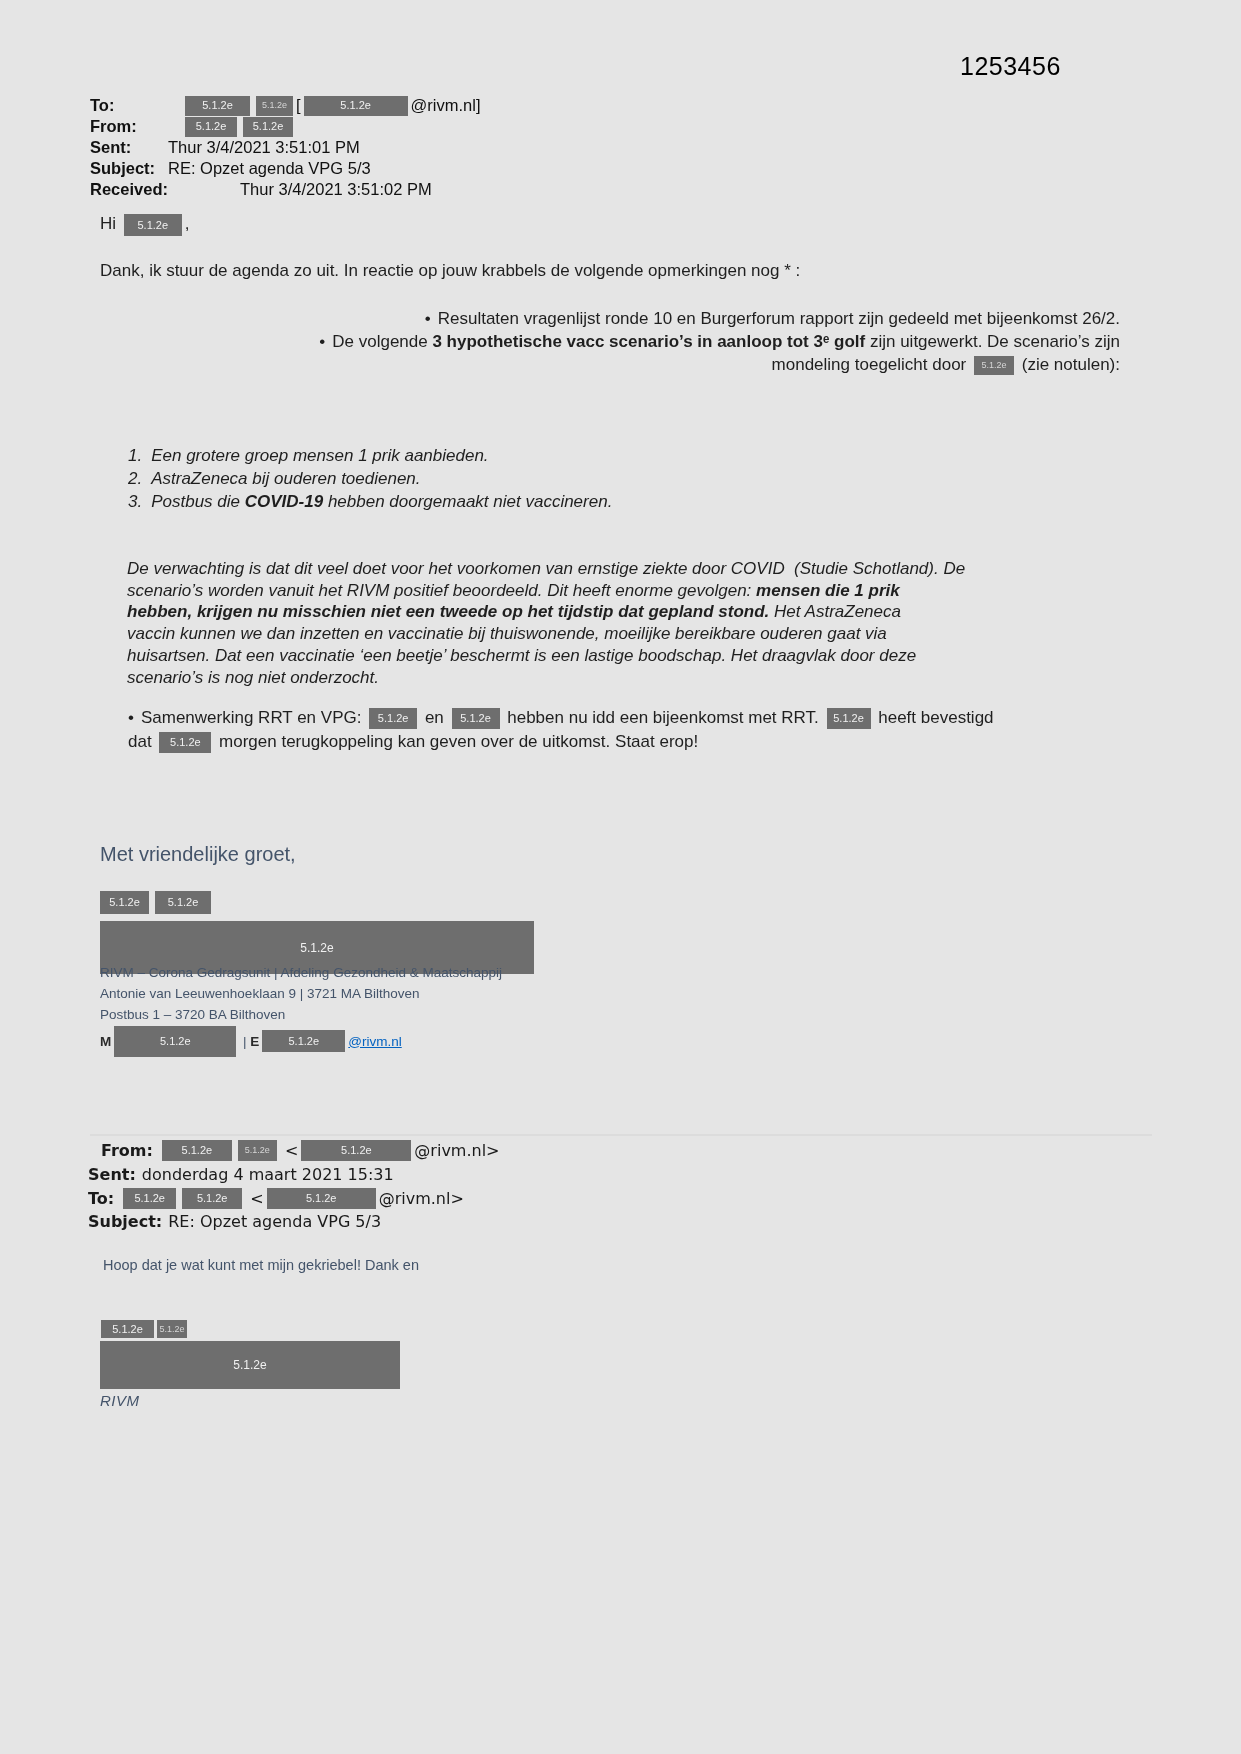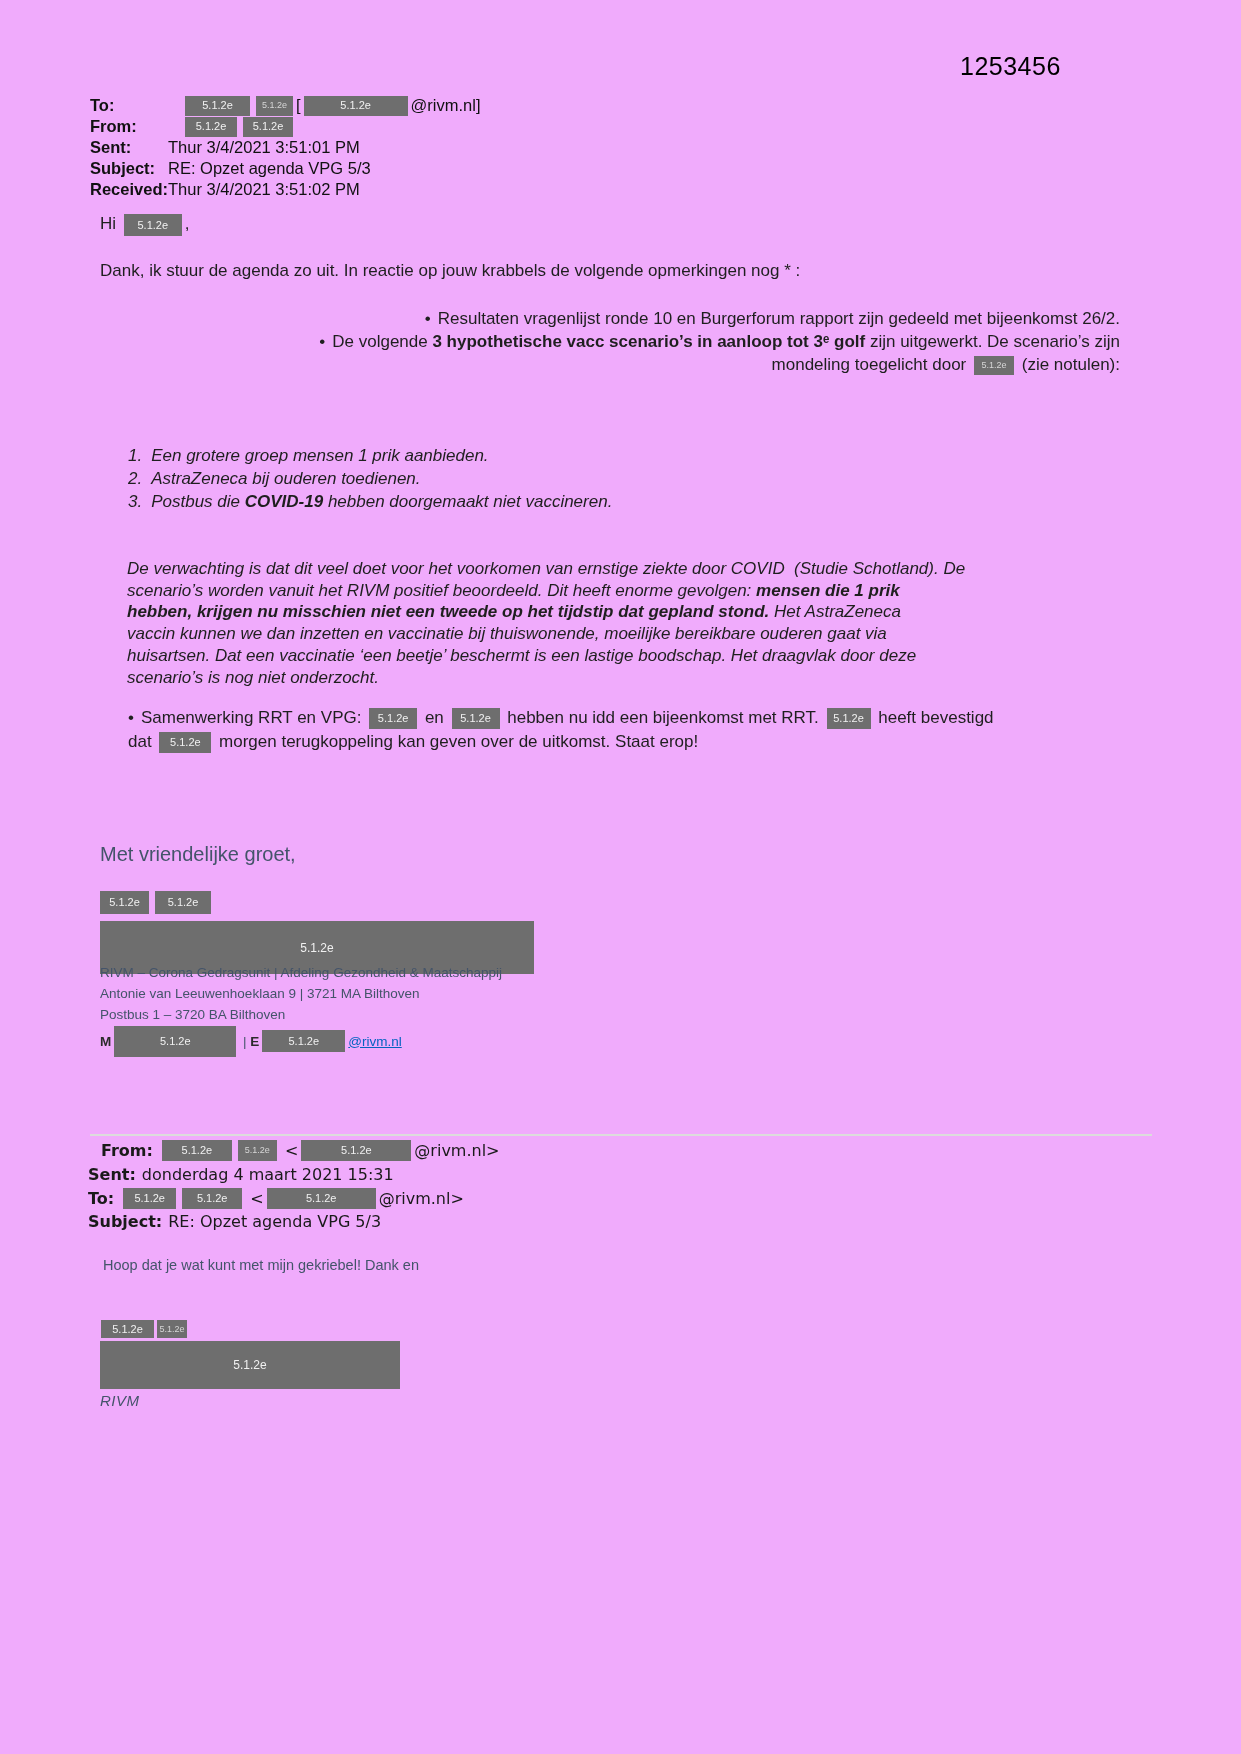--- a/index.html
+++ b/index.html
@@ -3,39 +3,39 @@
 <meta charset="utf-8">
 <title>Email document</title>
 <style>
   html,body { margin:0; padding:0; background:#ffffff; }
   :root {
     --redaction:#6e6e6e;
     --accent:#44546a;
     --link:#0563c1;
   }
   .page {
-    position:relative; width:1241px; height:1754px; background:#f0abfc;
+    position:relative; width:1241px; height:1754px; background:#e5e5e5;
     font-family:"Liberation Sans","DejaVu Sans",sans-serif; color:#1f1f1f; overflow:hidden;
   }
   .redaction {
     display:inline-flex; align-items:center; justify-content:center;
     background:var(--redaction); color:#f1f1f1; font-size:11px; line-height:1;
     font-family:"Liberation Sans",sans-serif; font-style:normal; font-weight:normal;
     vertical-align:middle; margin:0 3px; flex:none; overflow:hidden;
   }
   .redaction.small { font-size:9px; color:#d6d6d6; }
   .redaction.big { font-size:12px; }
   #doc-number { position:absolute; left:960px; top:52px; font-size:25px; color:#000; letter-spacing:0.5px; }
 
   #email-header { position:absolute; left:90px; top:95px; font-size:16.5px; color:#111; }
   .hrow { display:flex; align-items:center; height:21px; }
   .hlabel { font-weight:bold; width:78px; flex:none; }
   .hval { display:flex; align-items:center; white-space:pre; }
   .hval.ml-14 { margin-left:14px; }
-  .hval.ml-72 { }
+  .hval.ml-72 { margin-left:72px; }
 
   #hi-line { position:absolute; left:100px; top:214px; font-size:17px; }
   #intro { position:absolute; left:100px; top:261px; font-size:17px; }
 
   #bullets { position:absolute; left:100px; top:307px; width:1020px; font-size:17px; line-height:23px;text-align:right; }
   .bullet { padding-left:28px; }
   .marker { margin-right:7px; }
 
   #numlist { position:absolute; left:100px; top:444px; font-size:17px; line-height:23px; font-style:italic; }
   .numitem { padding-left:28px; }

